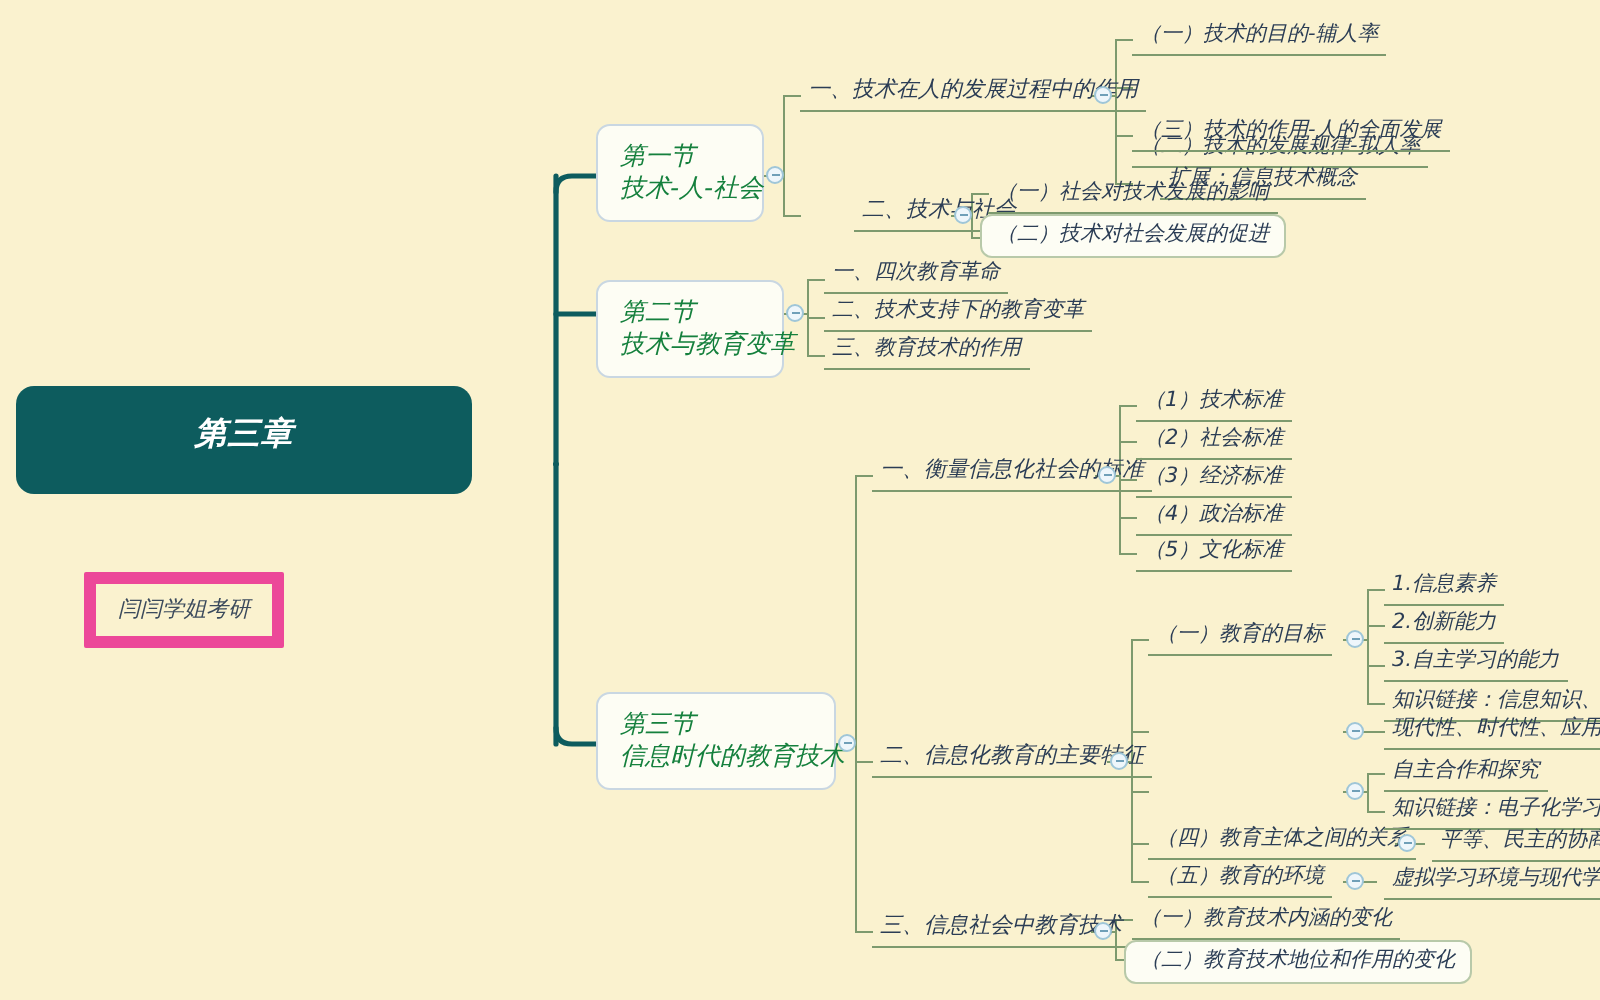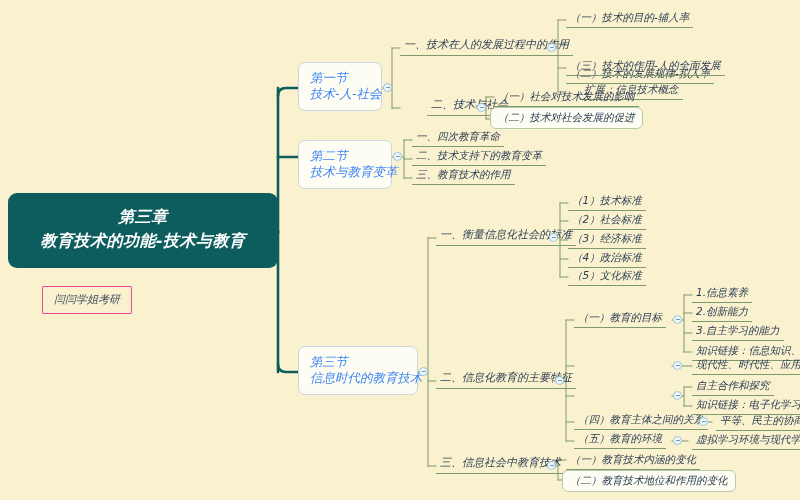--- a/index.html
+++ b/index.html
@@ -39,34 +39,34 @@
     text-align: center;
     font-size: 16px;
     font-weight: 600;
     letter-spacing: 0.5px;
   }
   .root .l1 { display:block; margin-bottom: 4px; }
   .root .l2 { display:block; }
   
   .authorbox {
     background: #faf2cf;
-    border: 1px solid #ec4899;
+    border: 6px solid #ec4899;
     color: #3b4a5c;
     font-size: 11px;
     padding: 6px 11px;
     border-radius: 1px;
   }
   
   .lvl1 {
     background: #fdfdf4;
     border: 1px solid #c9d7e2;
     border-radius: 7px;
     padding: 7px 11px 8px 11px;
     font-size: 12.5px;
-    color: #3b82f6;
+    color: #15803d;
   }
   .lvl1 span { display:block; }
   
   .ul {
     font-size: 10.5px;
     color: #2b3d55;
     padding: 2px 4px 3px 4px;
     border-bottom: 1px solid #7d9a6e;
   }
   .ul.big { font-size: 11px; }
@@ -183,23 +183,22 @@
 
       <path d="M672 441 L688 441"></path>
 
       <path d="M546 466 L558 466"></path>
       <path d="M558 460 L558 480"></path>
       <path d="M558 460 L566 460"></path>
       <path d="M558 480 L566 480"></path>
     </g>
   </svg>
 
-  <div class="node root" style="left:8px; top:193px; width:270px;">
+  <div class="node root" style="left:8px; top:193px; width:228px;">
     <span class="l1">第三章</span>
-    <span class="l2">教育技术的功能-技术与教育</span>
   </div>
 
   <div class="node authorbox" style="left:42px; top:286px;">
     <span>闫闫学姐考研</span>
   </div>
 
   <div class="node lvl1" style="left:298px; top:62px; width:84px;">
     <span>第一节</span>
     <span>技术-人-社会</span>
   </div>

